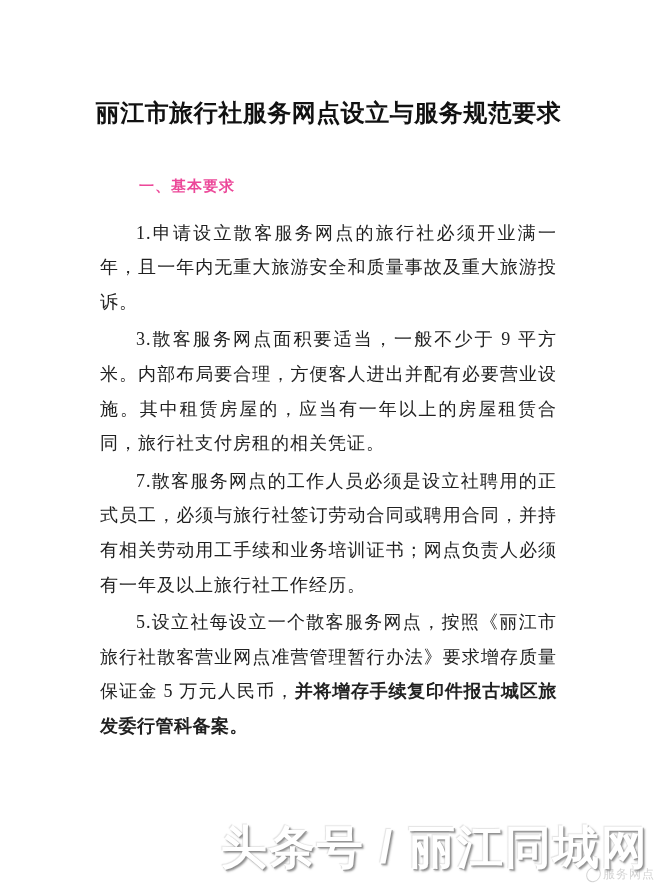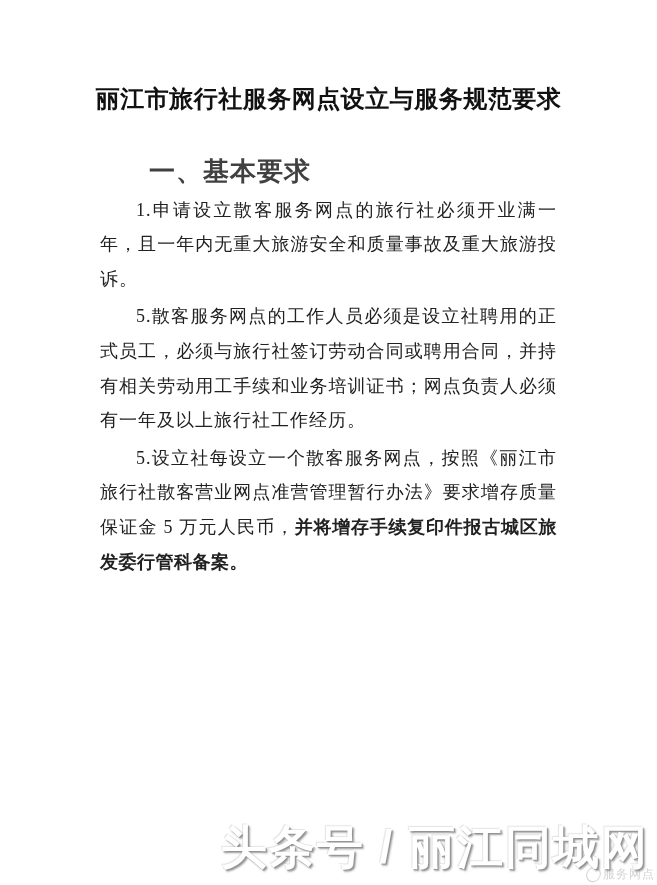--- a/index.html
+++ b/index.html
@@ -13,44 +13,44 @@
     overflow: hidden;
     position: relative;
     font-family: "Liberation Serif", "DejaVu Serif", serif;
     color: #212121;
   }
   .page {
     position: absolute;
     inset: 0;
   }
   .doc-title {
-    margin: 4px;
+    margin: 18px;
     padding-top: 79px;
     text-align: center;
     font-family: "Liberation Sans", "DejaVu Sans", sans-serif;
     font-weight: 900;
     font-size: 24px;
     letter-spacing: 0.5px;
     color: #111111;
     white-space: nowrap;
   }
   .doc-body {
     margin: 40px 97px 0 97px;
     width: 463px;
     font-size: 18px;
     line-height: 34.6px;
     letter-spacing: 1px;
     text-align: justify;
   }
   .section-heading {
-    margin: 0;
-    font-size: 26px;
+    margin: 12px;
+    font-size: 15px;
     font-weight: bold;
     text-indent: 2em;
-    color: #404040;
+    color: #ec4899;
   }
   .para {
     margin: 3px;
     text-indent: 2em;
   }
   .para .bold-run {
     font-family: "Liberation Sans", "DejaVu Sans", sans-serif;
     font-weight: bold;
     letter-spacing: 0.5px;
   }
@@ -99,22 +99,23 @@
 
   <h1 class="doc-title">丽江市旅行社服务网点设立与服务规范要求</h1>
 
   <div class="doc-body">
 
     <p class="section-heading">一、基本要求</p>
 
     <p class="para"><span>1.申请设立散客服务网点的旅行社必须开业满一年，且一年内无重大旅游安全和质量事故及重大旅游投诉。</span><span class="bold-run"></span></p>
 
 
+    <p class="para"><span>3.散客服务网点面积要适当，一般不少于 9 平方米。内部布局要合理，方便客人进出并配有必要营业设施。其中租赁房屋的，应当有一年以上的房屋租赁合同，旅行社支付房租的相关凭证。</span><span class="bold-run"></span></p>
 
-    <p class="para"><span>5.散客服务网点的工作人员必须是设立社聘用的正式员工，必须与旅行社签订劳动合同或聘用合同，并持有相关劳动用工手续和业务培训证书；网点负责人必须有一年及以上旅行社工作经历。</span><span class="bold-run"></span></p>
+    <p class="para"><span>7.散客服务网点的工作人员必须是设立社聘用的正式员工，必须与旅行社签订劳动合同或聘用合同，并持有相关劳动用工手续和业务培训证书；网点负责人必须有一年及以上旅行社工作经历。</span><span class="bold-run"></span></p>
 
     <p class="para"><span>5.设立社每设立一个散客服务网点，按照《丽江市旅行社散客营业网点准营管理暂行办法》要求增存质量保证金 5 万元人民币，</span><span class="bold-run">并将增存手续复印件报古城区旅发委行管科备案。</span></p>
 
   </div>
 
   <div class="watermark-corner"><span class="stamp-circle"></span><span>服务网点</span></div>
 
   <div class="watermark">头条号 / 丽江同城网</div>
 
 </div>

